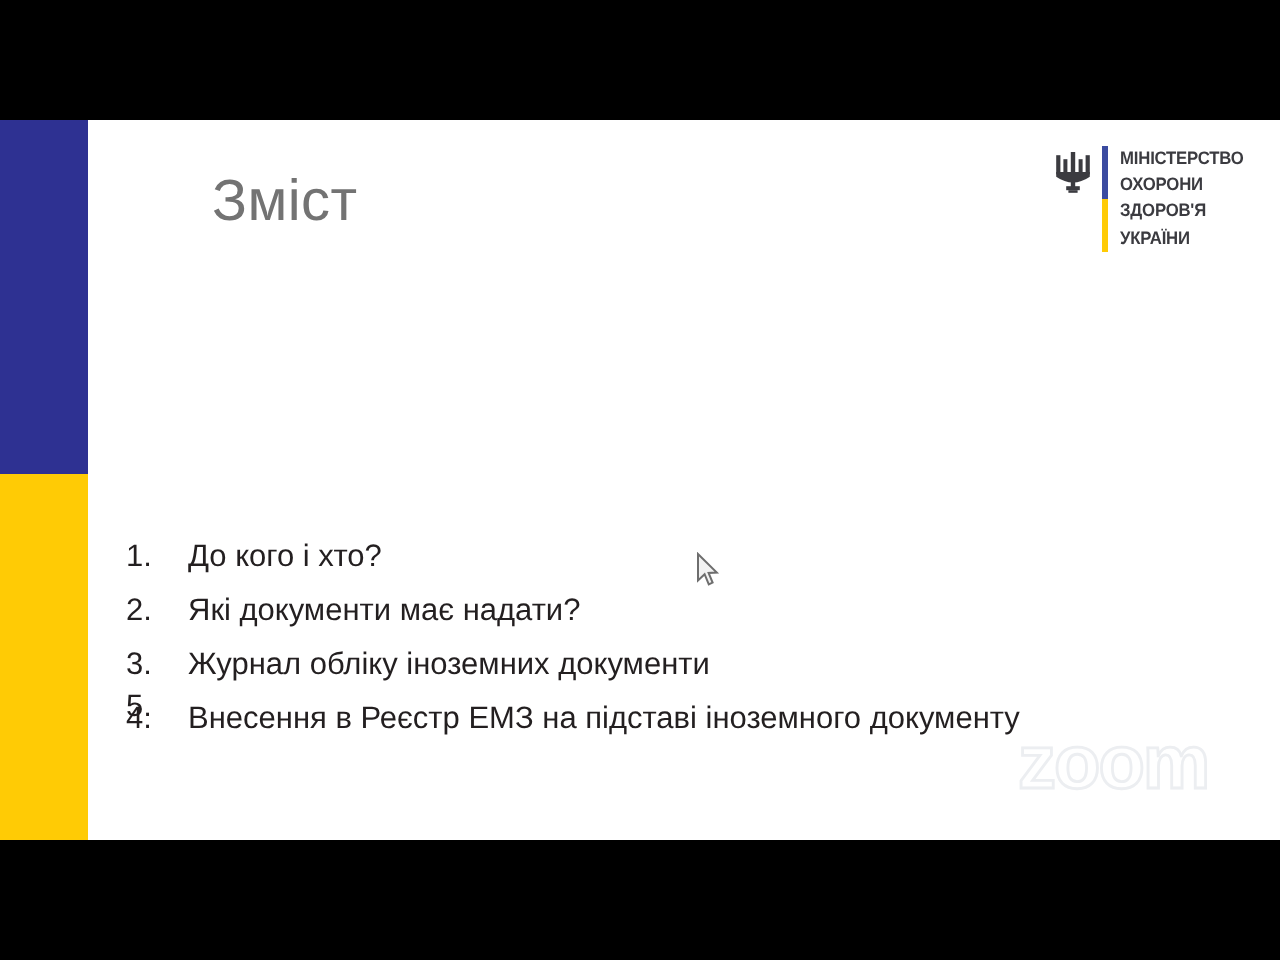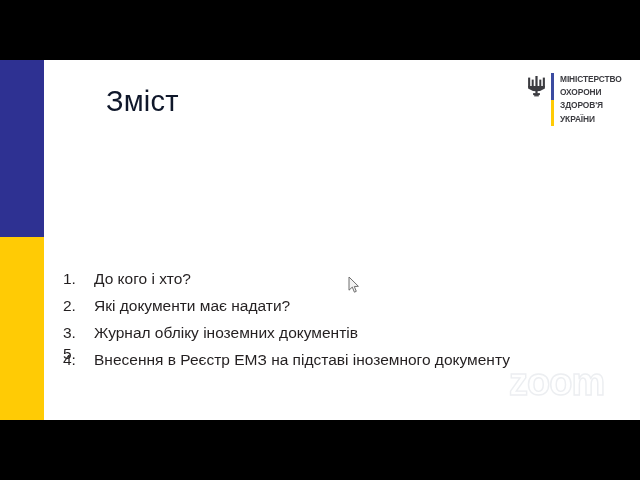--- a/index.html
+++ b/index.html
@@ -64,21 +64,21 @@
     background: #ffcb05;
   }
 
   
   #slide-title {
     position: absolute;
     left: 106px;
     top: 26px;
     font-size: 29px;
     font-weight: 400;
-    color: #0f172a;
+    color: #737373;
     letter-spacing: 0.2px;
     line-height: 1.1;
     white-space: nowrap;
   }
 
   
   #ministry-logo {
     position: absolute;
     left: 527px;
     top: 13px;
@@ -208,21 +208,21 @@
       <li class="agenda-item">
         <span class="item-number">1.</span>
         <span class="item-label">До кого і хто?</span>
       </li>
       <li class="agenda-item">
         <span class="item-number">2.</span>
         <span class="item-label">Які документи має надати?</span>
       </li>
       <li class="agenda-item">
         <span class="item-number">3.</span>
-        <span class="item-label">Журнал обліку іноземних документів</span>
+        <span class="item-label">Журнал обліку іноземних документи</span>
       </li>
       <li class="agenda-item">
         <span class="item-number">4.</span>
         <span class="item-label">Внесення в Реєстр ЕМЗ на підставі іноземного документу</span>
       </li>
       <li class="agenda-item">
         <span class="item-number">5.</span>
       </li>
     </ol>
 

